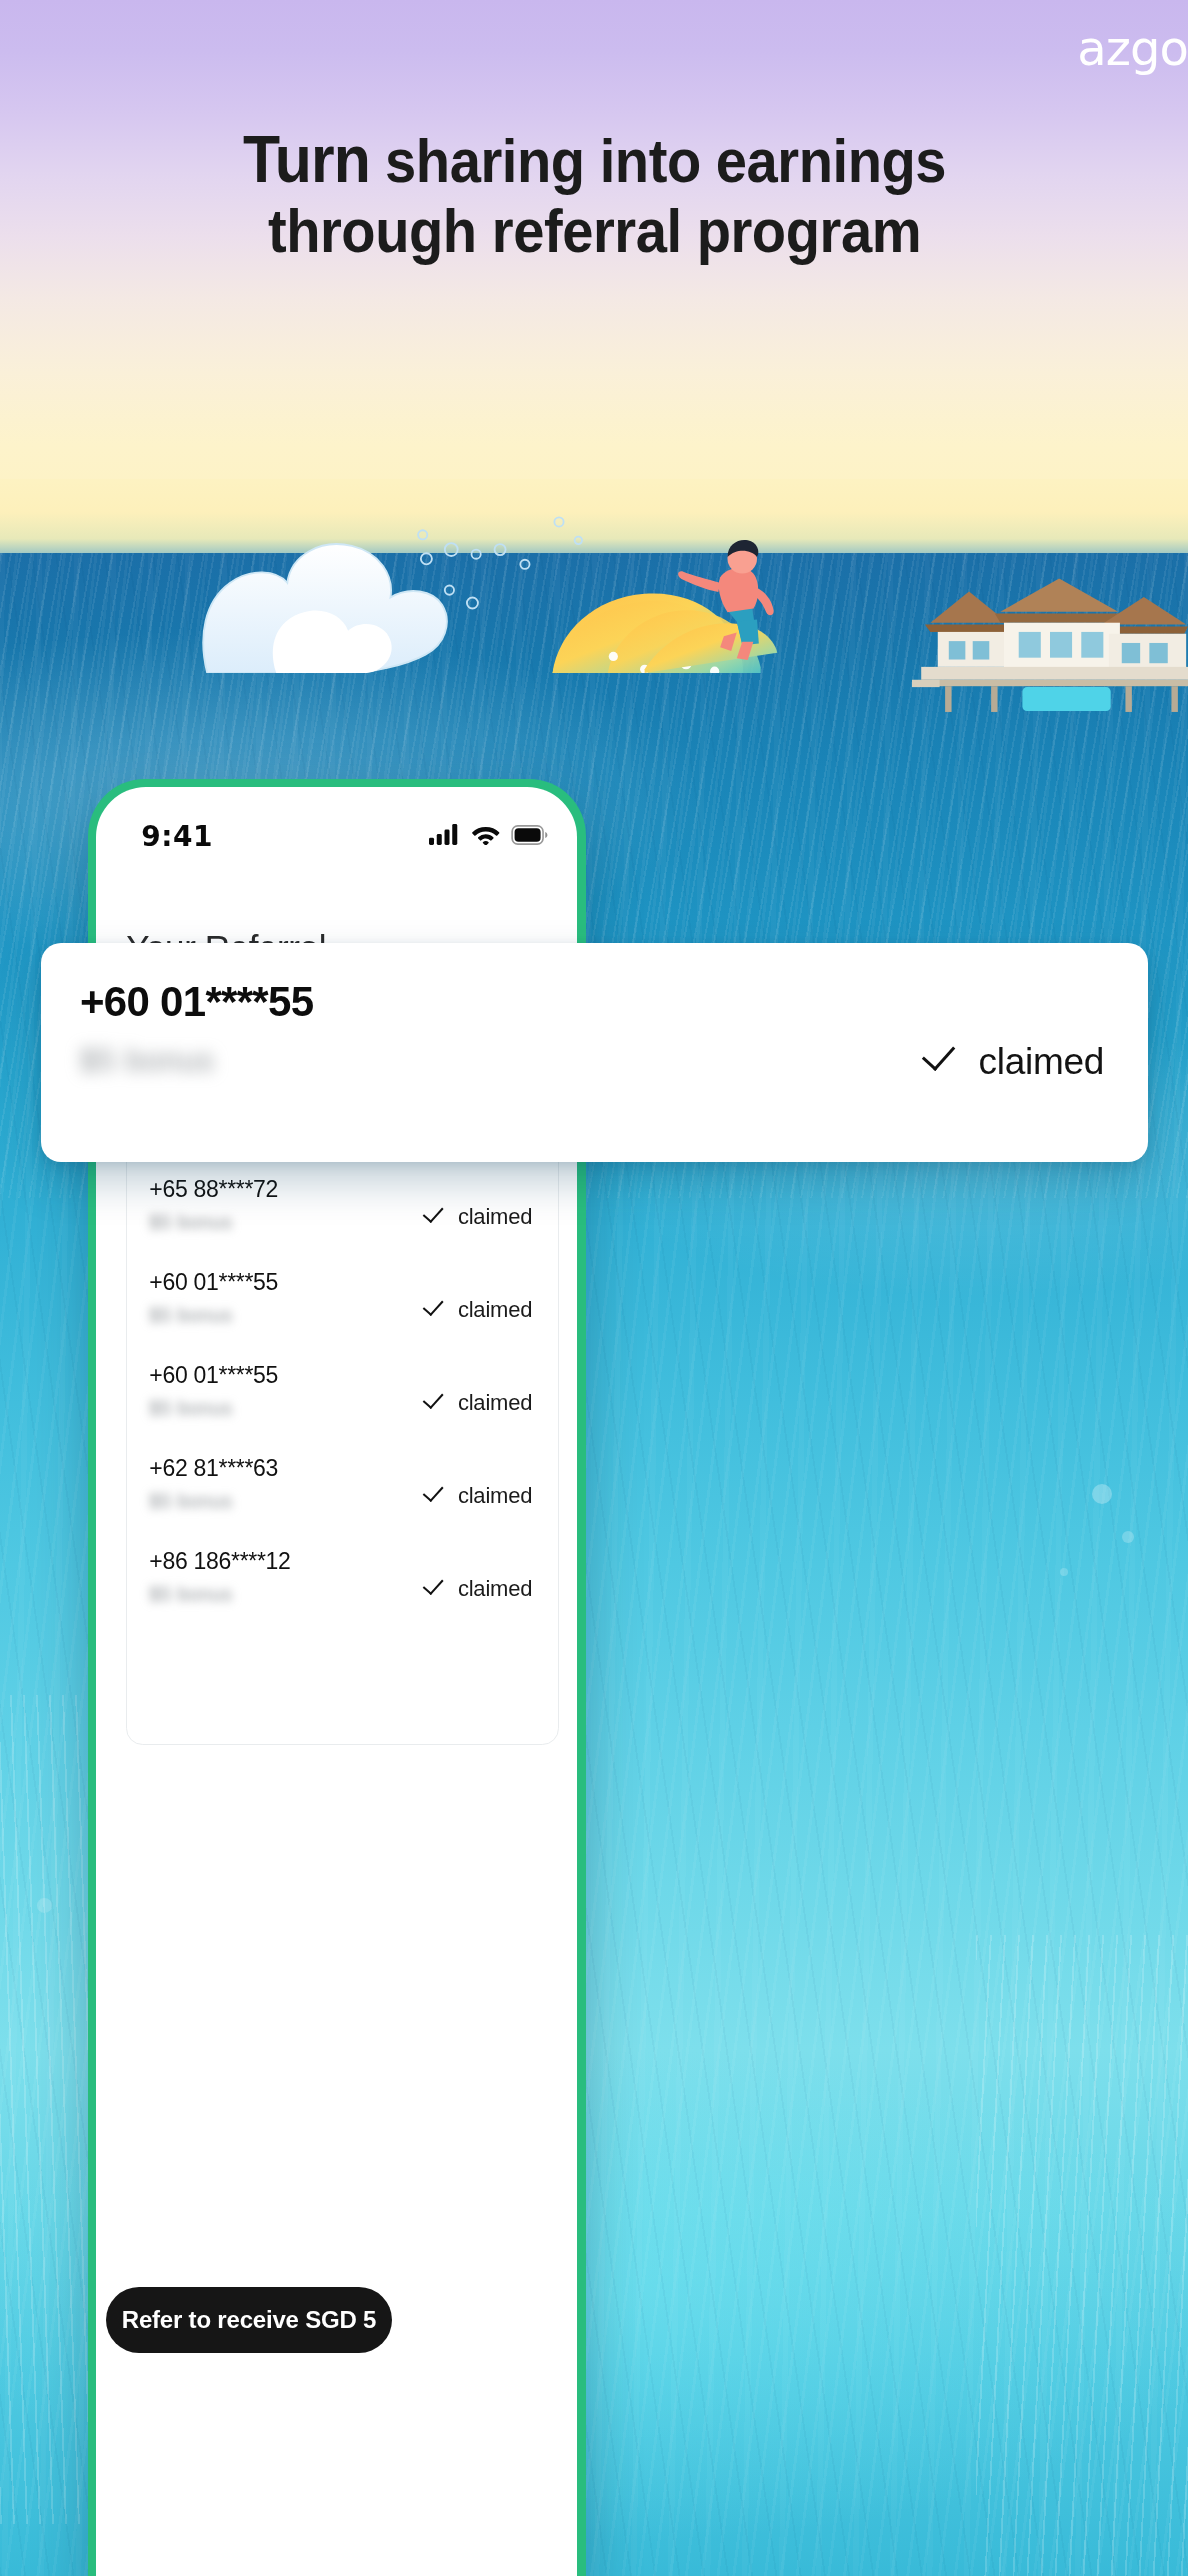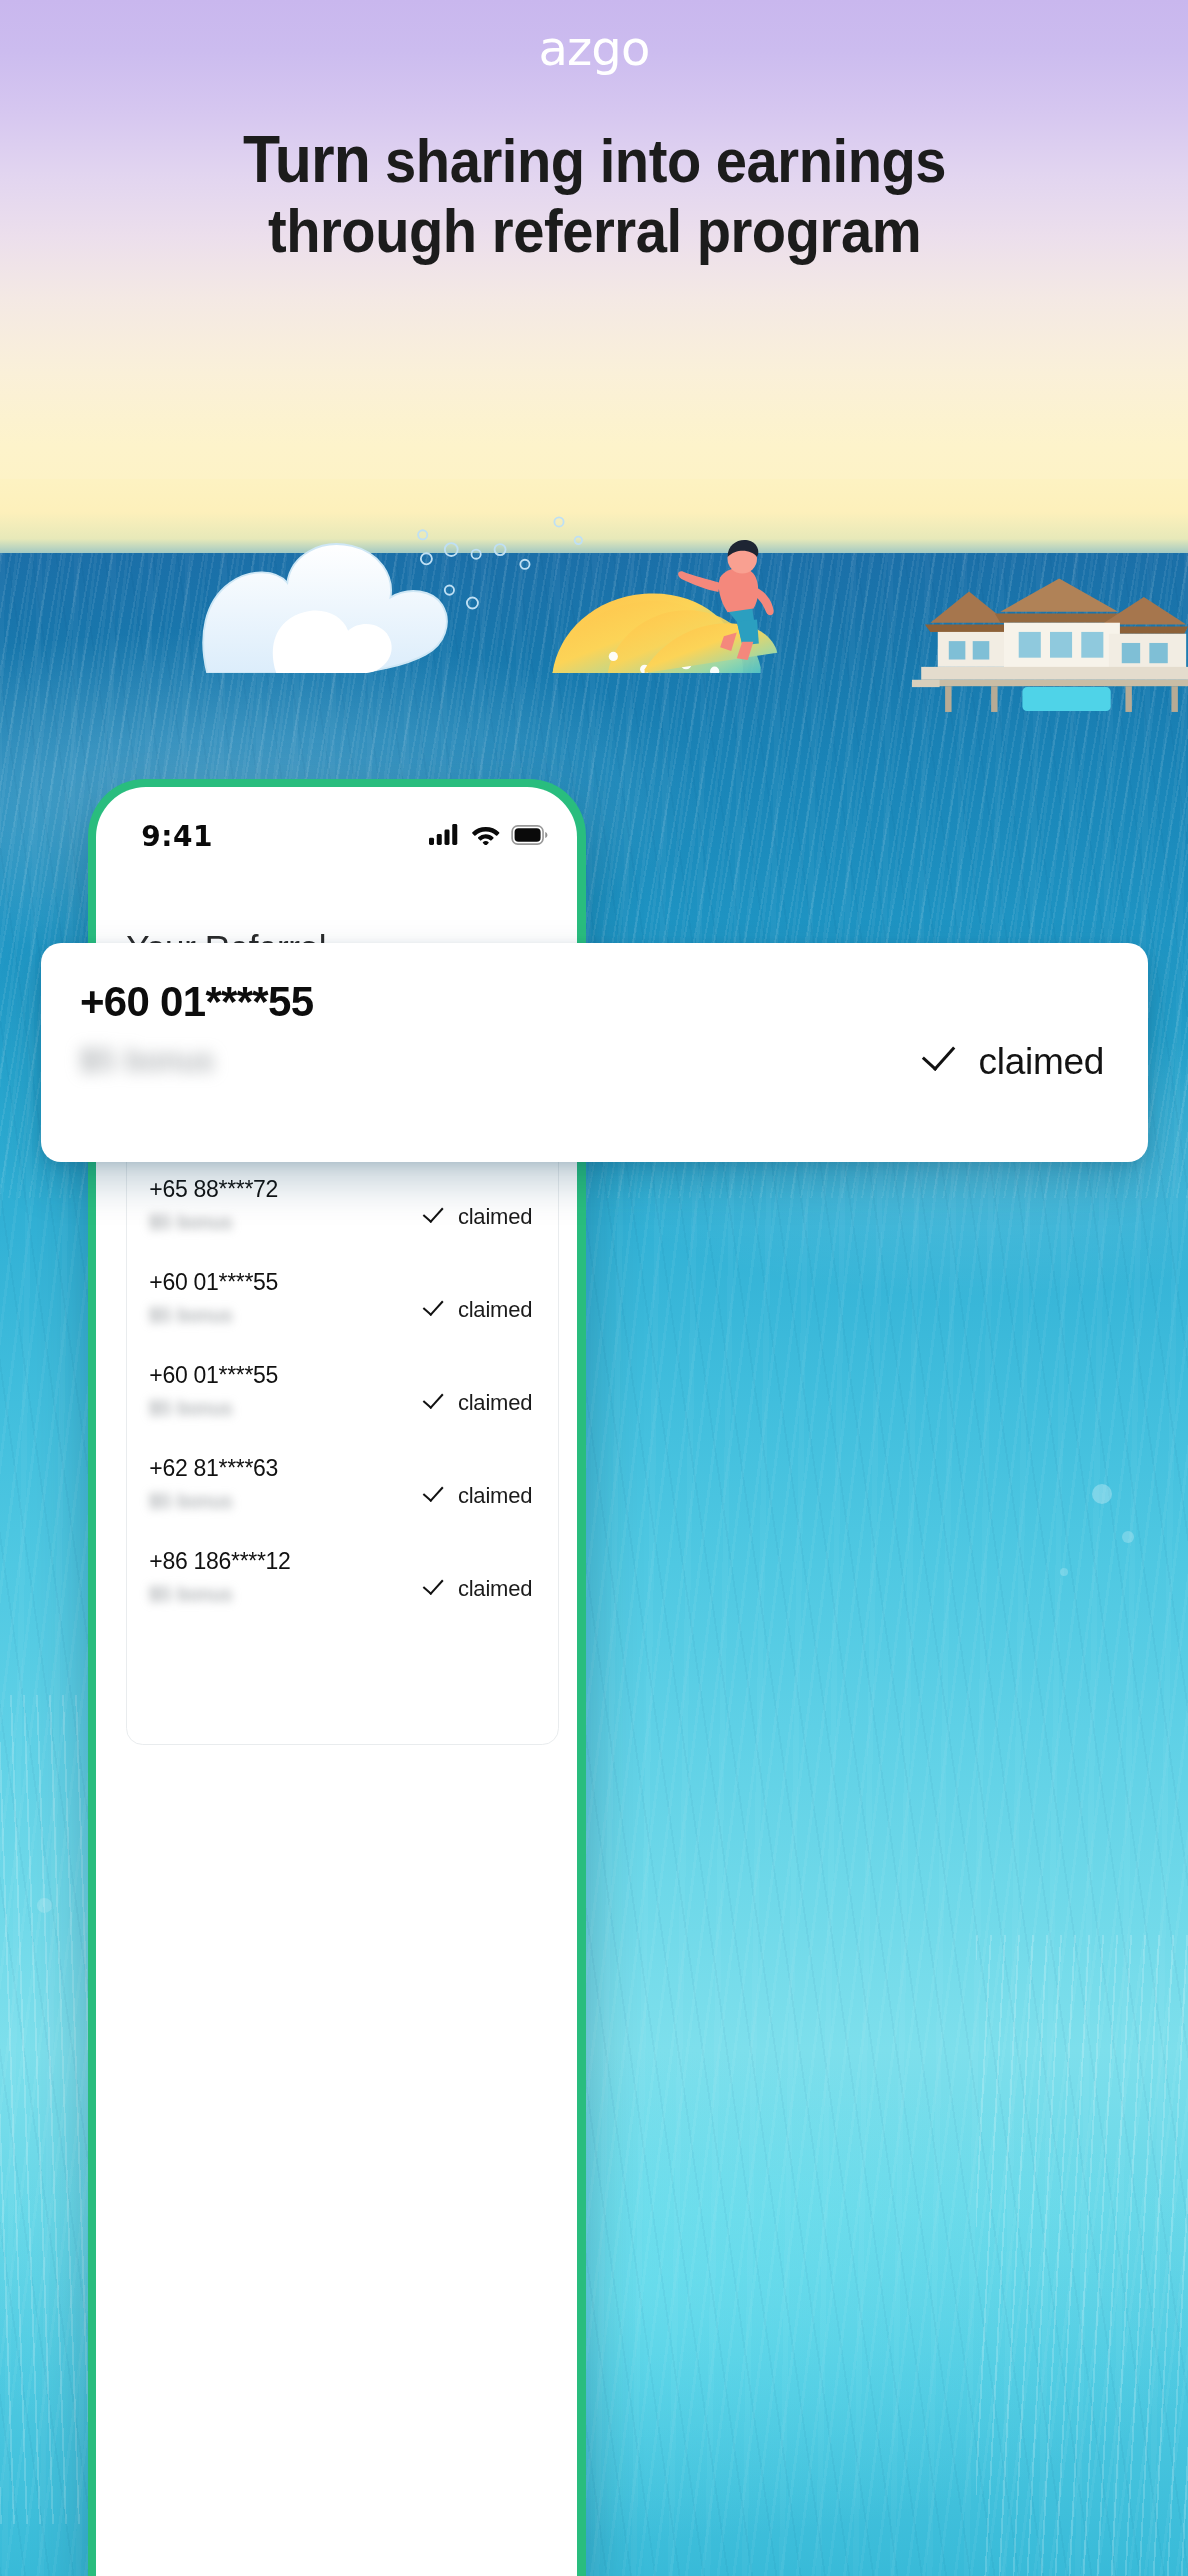--- a/index.html
+++ b/index.html
@@ -69,21 +69,21 @@
       repeating-linear-gradient(100deg, rgba(255,255,255,0.20) 0px, rgba(255,255,255,0.20) 1.8px, rgba(255,255,255,0) 1.8px, rgba(255,255,255,0) 10px);
   }
   .foam-l { position:absolute; left:0; top:1142px; width:184px; height:829px; opacity:.35;
     background:repeating-linear-gradient(88deg, rgba(255,255,255,0.5) 0px, rgba(255,255,255,0.5) 1.8px, rgba(255,255,255,0) 1.8px, rgba(255,255,255,0) 13px); }
   .foam-r { position:absolute; right:0; top:1382px; width:212px; height:921px; opacity:.32;
     background:repeating-linear-gradient(93deg, rgba(255,255,255,0.55) 0px, rgba(255,255,255,0.55) 1.8px, rgba(255,255,255,0) 1.8px, rgba(255,255,255,0) 14px); }
   .bubble { position:absolute; border-radius:50%; background:rgba(255,255,255,0.5); }
 
   
   .logo {
-    position:absolute; left:0; top:20px; width:1188px; text-align:center;
+    position:absolute; left:0; top:20px; width:1188px; text-align:right;
     color:#ffffff; font-size:48px; font-weight:400; letter-spacing:-0.9px;
     font-family:"DejaVu Sans", sans-serif;
   }
 
   
   .headline {
     position:absolute; left:28px; top:122px; width:1133px; text-align:center;
     color:#1c1c1c; line-height:1.14;
     font-family:"Liberation Sans Narrow","Liberation Sans", sans-serif;
     font-size:61px; font-weight:700;
@@ -417,20 +417,23 @@
               <i class="tick"></i>
               <span>claimed</span>
             </div>
           </div>
 
         </div>
       </div>
     </div>
   </div>
 
+  <div class="cta">
+    <button class="cta-btn">Refer to receive SGD 5</button>
+  </div>
 
   <div class="float-card">
     <div class="fc-no">+60 01****55</div>
     <div class="fc-bonus">$5 bonus</div>
     <div class="fc-claimed">
       <i class="tick-lg"></i>
       <span>claimed</span>
     </div>
   </div>
 

